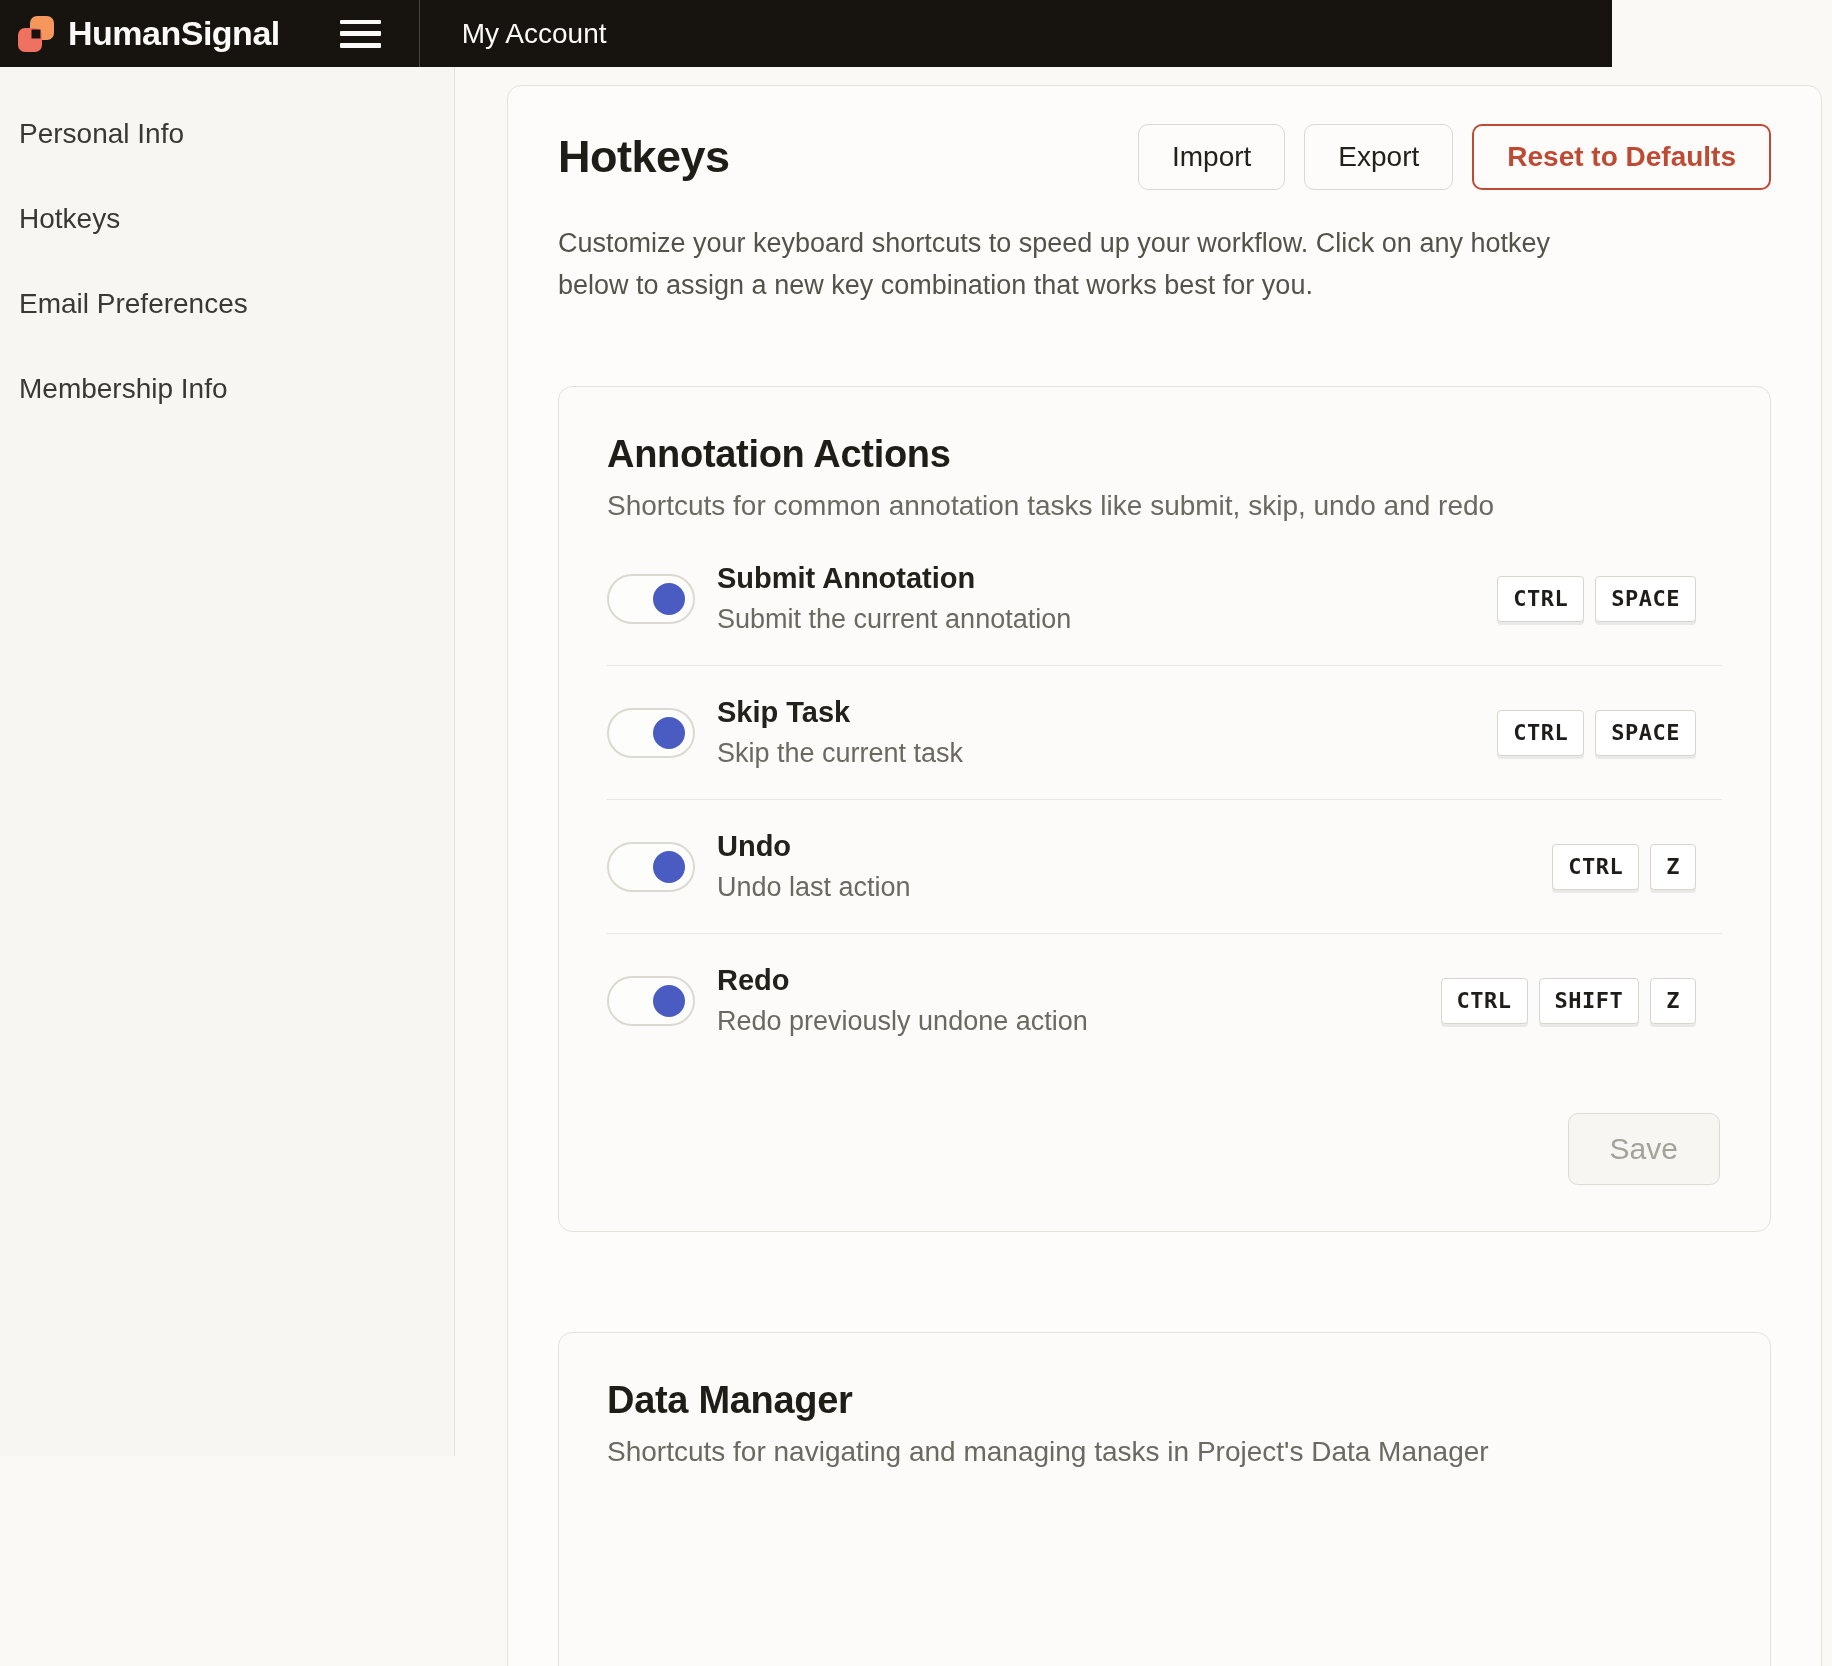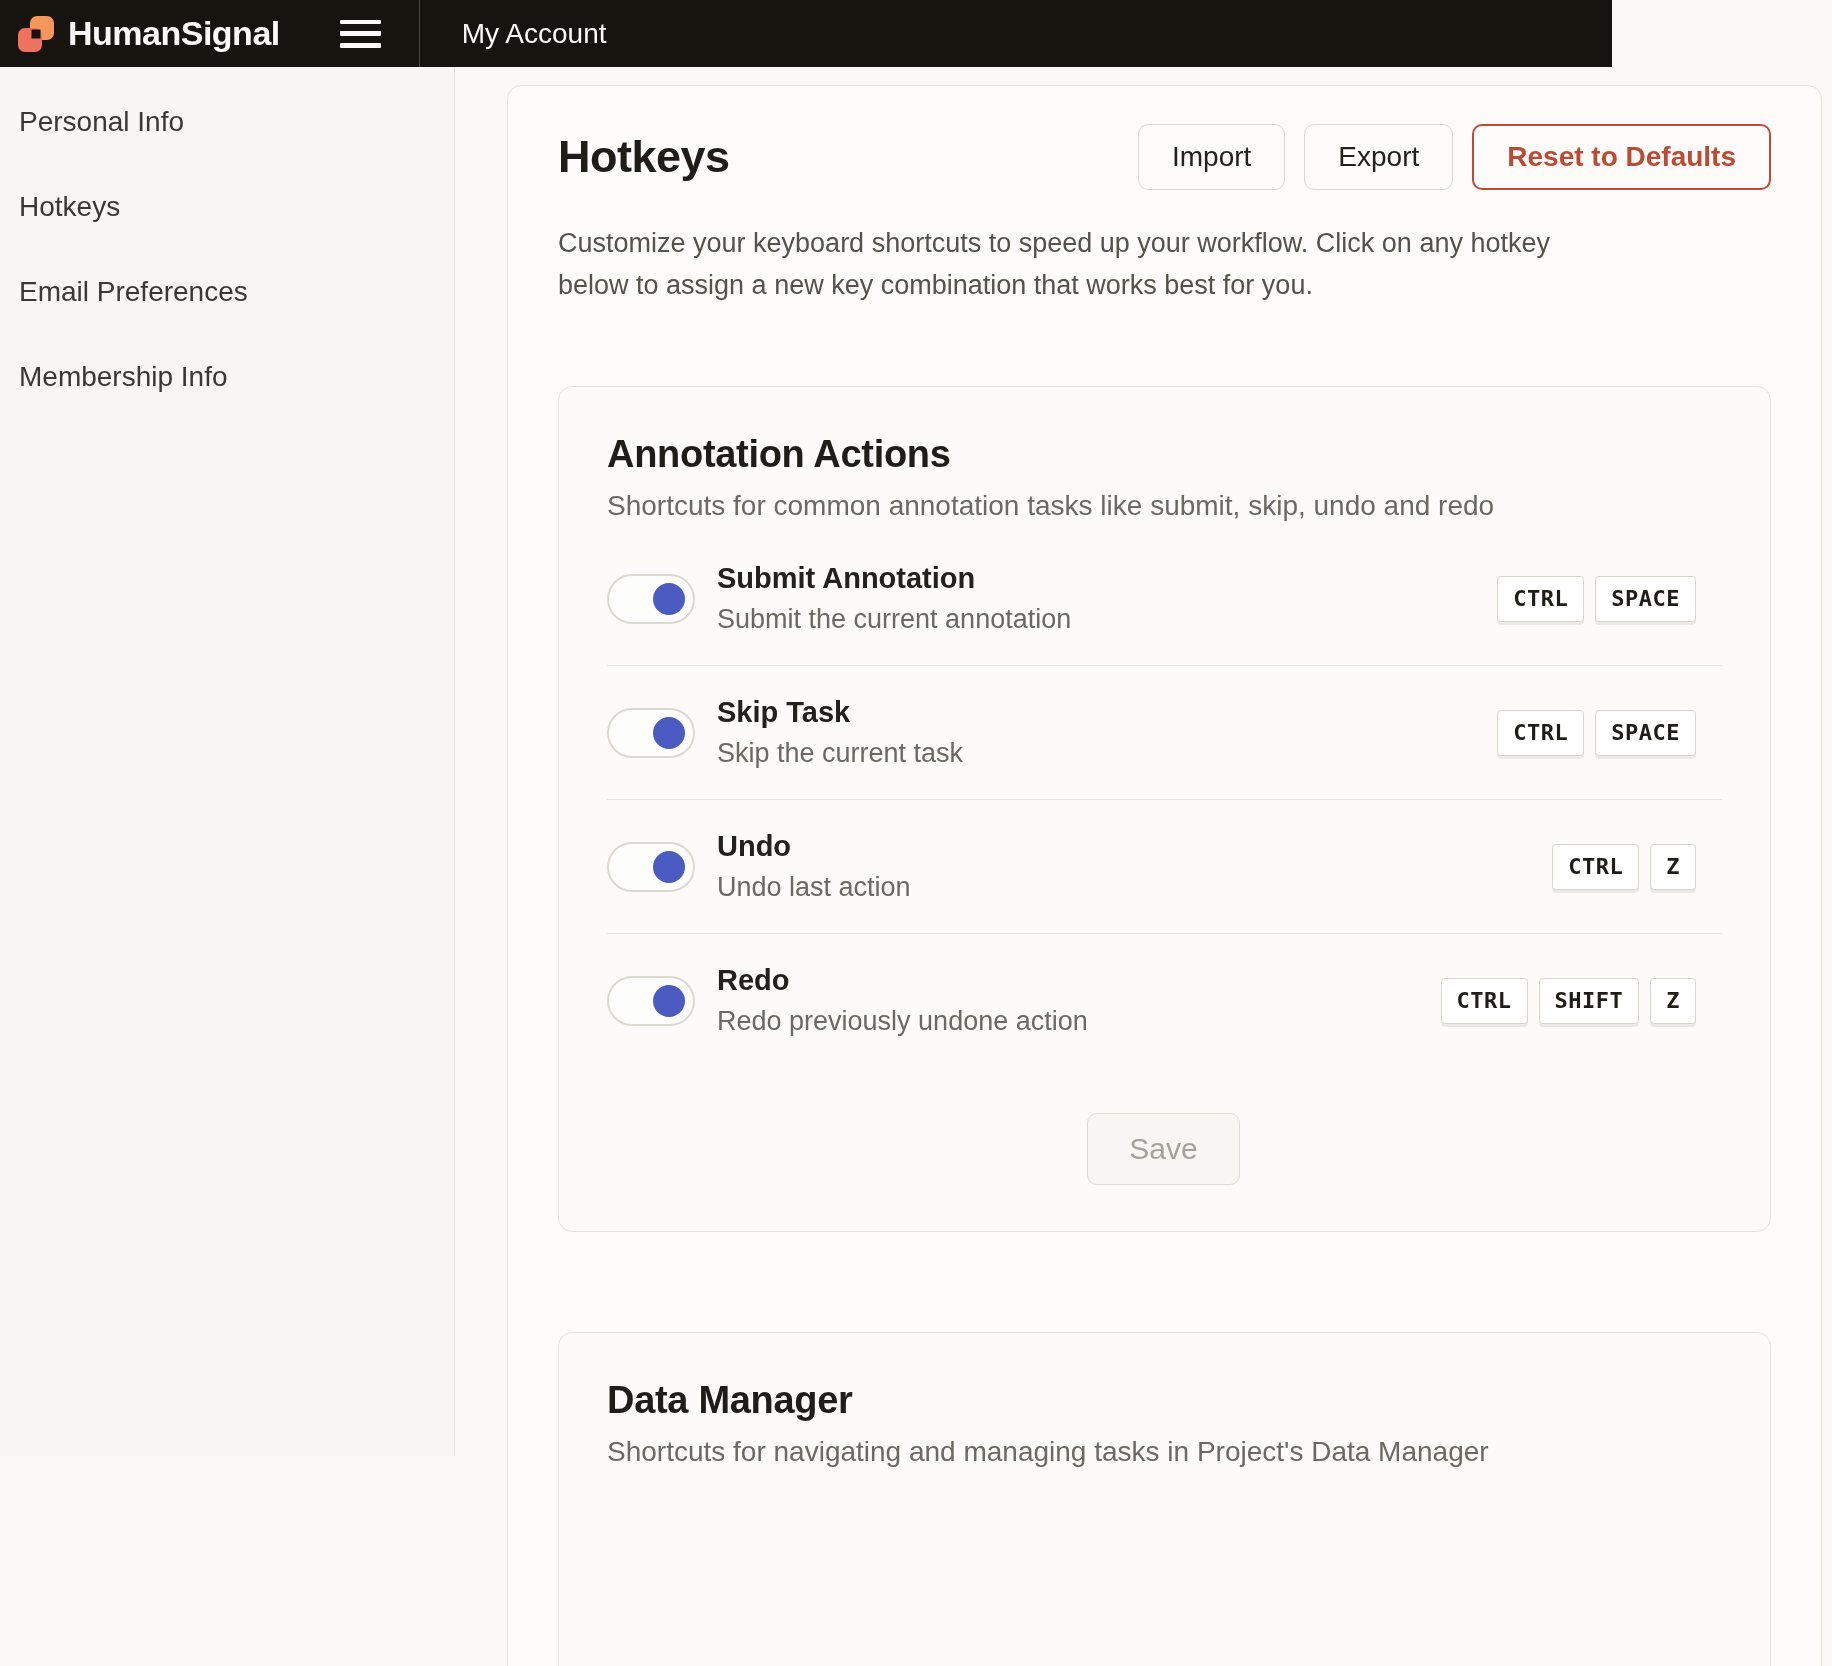--- a/index.html
+++ b/index.html
@@ -32,21 +32,21 @@
     margin-left:60px;width:41px;height:28px;display:flex;flex-direction:column;
     justify-content:space-between;cursor:pointer;background:none;border:none;
   }
   .hamburger span{display:block;height:4.5px;background:#fbfaf8;border-radius:1px;}
   .topbar-divider{width:1px;height:67px;background:#47443e;margin-left:38px;}
   .topbar-title{color:#fbfaf8;font-size:28px;font-weight:500;margin-left:42px;}
   
   .sidebar{
     position:absolute;top:67px;left:0;width:455px;height:1389px;
     background:var(--sidebar-bg);border-right:1px solid #e3e1da;
-    padding-top:12px;
+    padding-top:24px;
   }
   .sidebar ul{list-style:none;}
   .sidebar li{
     height:85px;display:flex;align-items:center;padding-left:19px;
     font-size:28px;color:#3b3833;cursor:pointer;
   }
   
   .main{position:absolute;top:67px;left:455px;width:1377px;height:1599px;background:var(--main-bg);}
   .panel{
     position:absolute;top:18px;left:52px;width:1315px;height:1680px;
@@ -89,21 +89,21 @@
   .hk-title{font-size:29px;font-weight:700;color:var(--text-dark);}
   .hk-desc{margin-top:9px;font-size:27px;color:var(--text-gray);}
   .hk-keys{margin-left:auto;display:flex;gap:11px;margin-right:26px;}
   .keycap{
     font-family:"DejaVu Sans Mono","Liberation Mono",monospace;
     font-size:22px;font-weight:700;color:#1f1d19;letter-spacing:0.5px;
     background:#ffffff;border:1.5px solid #d8d5cd;border-radius:4px;
     padding:11px 15px;line-height:1;cursor:pointer;
     box-shadow:0 3px 0 rgba(31,29,25,0.08);
   }
-  .save-row{display:flex;justify-content:center;margin-top:46px;margin-right:2px;}
+  .save-row{display:flex;justify-content:flex-end;margin-top:46px;margin-right:2px;}
   .btn-save{
     font-family:inherit;font-size:30px;font-weight:500;color:#a5a29a;
     background:#f7f6f2;border:1.5px solid #dedbd4;border-radius:10px;
     padding:20px 41px;line-height:1;cursor:default;
   }
   .card-dm{min-height:400px;margin-top:100px;}
 </style>
 </head>
 <body>
 

